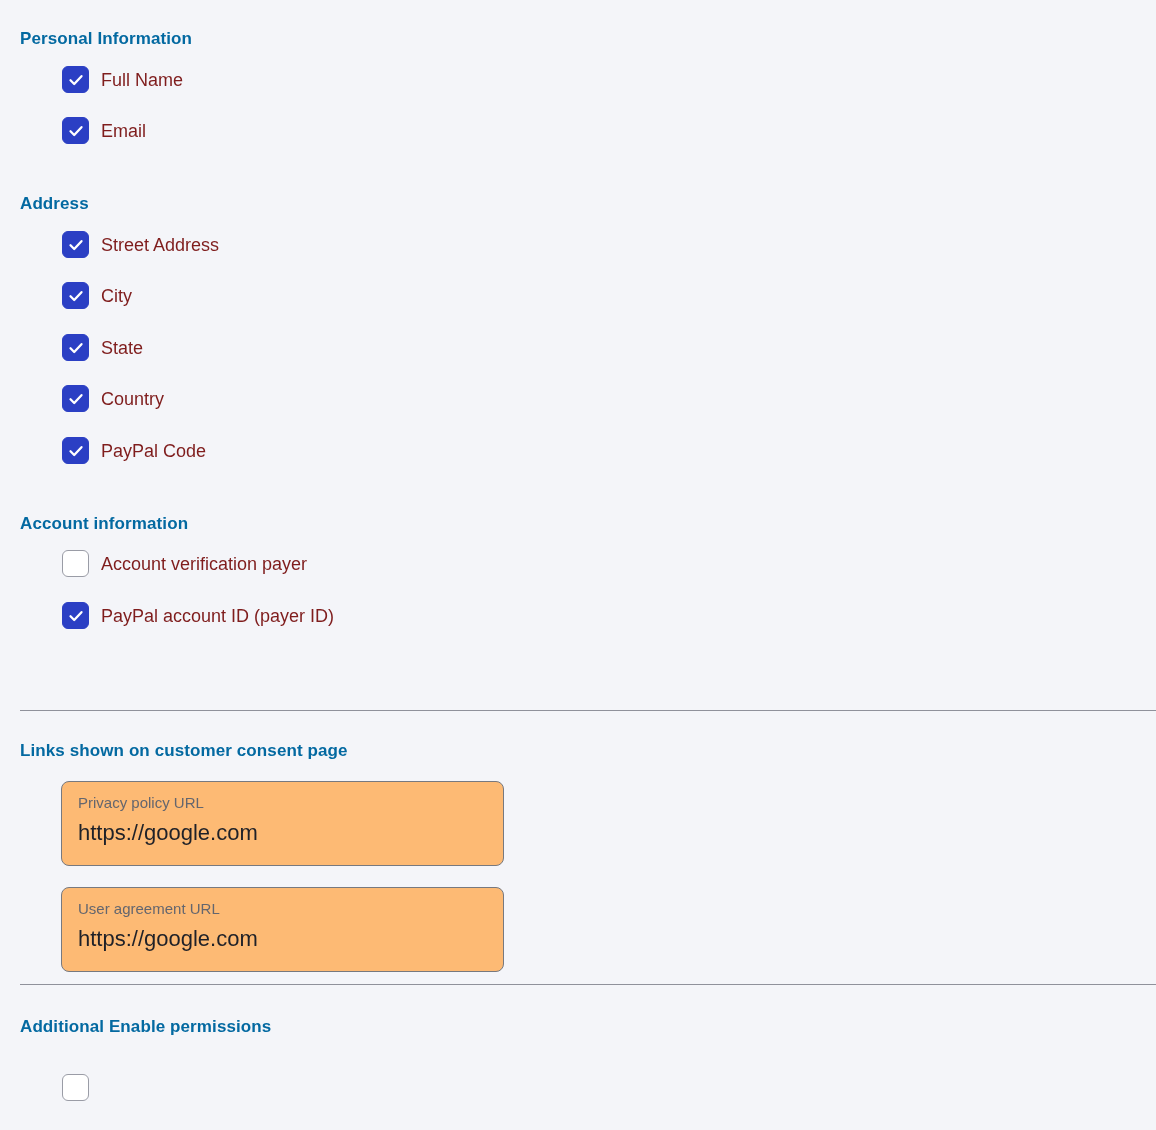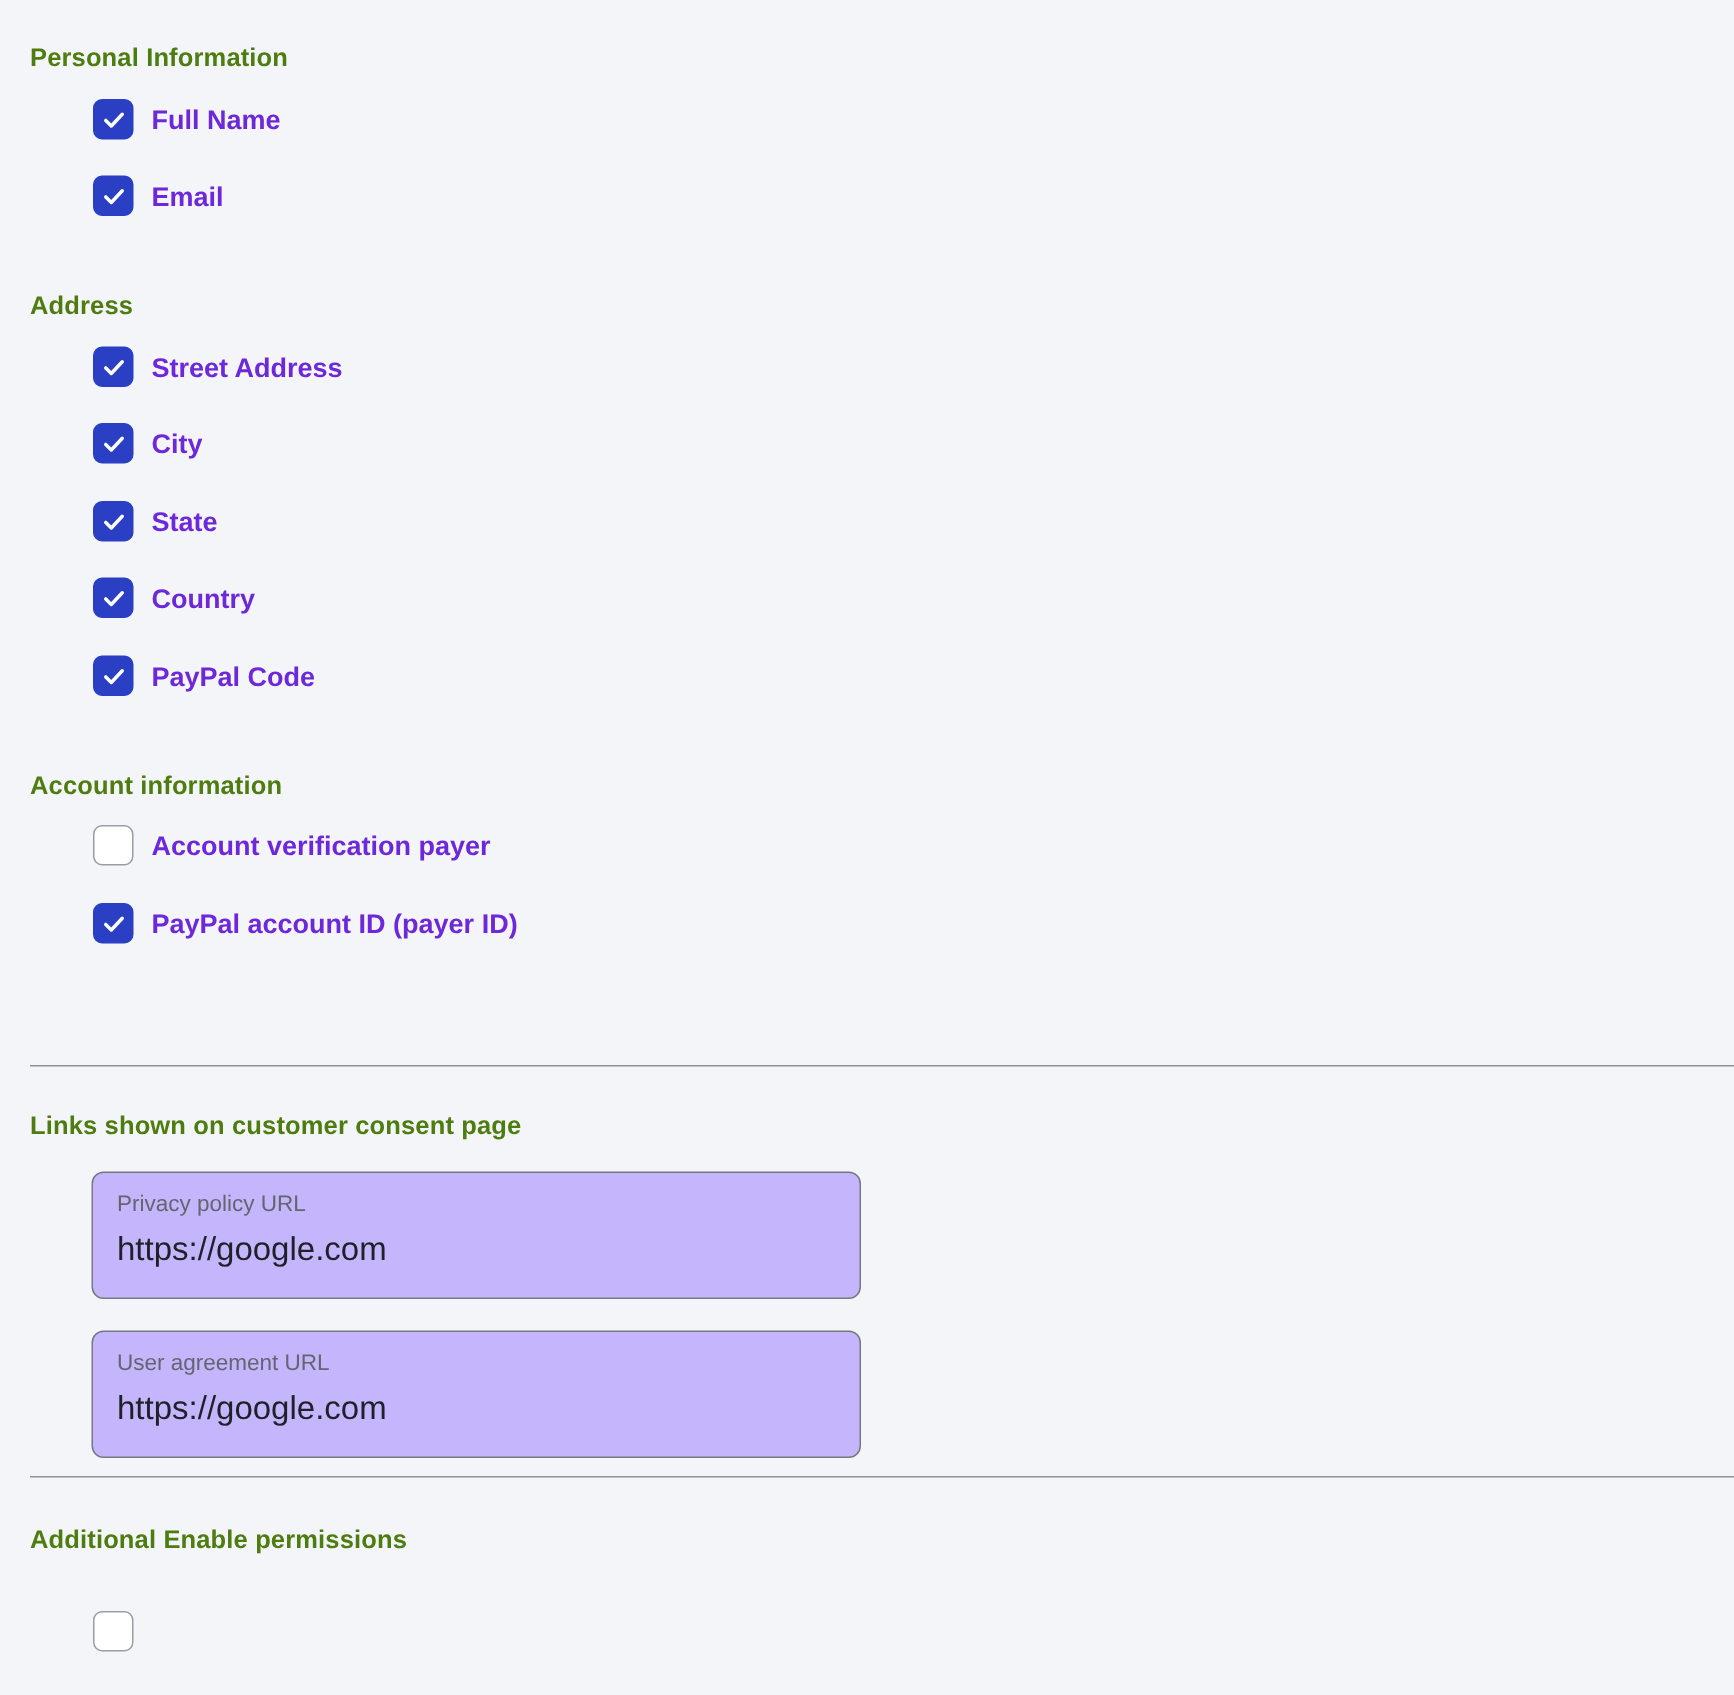--- a/index.html
+++ b/index.html
@@ -19,21 +19,21 @@
   .page {
     position: relative;
     width: 1156px;
     height: 1130px;
     box-sizing: border-box;
   }
 
   .section-heading {
     font-size: 17px;
     font-weight: bold;
-    color: #4d7c0f;
+    color: #0369a1;
     letter-spacing: 0.1px;
     line-height: 1;
     position: absolute;
     left: 20px;
     white-space: nowrap;
   }
 
   .cb-row {
     position: absolute;
     display: flex;
@@ -61,45 +61,45 @@
   .cb.checked svg {
     position: absolute;
     left: 50%;
     top: 50%;
     transform: translate(-50%, -50%);
     display: block;
   }
 
   .cb-label {
     font-size: 18px;
-    font-weight: bold;
-    color: #6d28d9;
+    font-weight: normal;
+    color: #7f1d1d;
     margin-left: 12px;
     line-height: 1;
     white-space: nowrap;
   }
   .cb-label.small {
     font-size: 16.5px;
   }
 
   .divider {
     position: absolute;
     left: 20px;
     right: 0px;
     height: 0;
     border-top: 1px solid #8f919b;
   }
 
   .field {
     position: absolute;
     left: 61px;
-    width: 513px;
+    width: 443px;
     height: 85px;
     box-sizing: border-box;
-    background: #c4b5fd;
+    background: #fdba74;
     border: 1px solid #77797f;
     border-radius: 8px;
   }
   .field-label {
     position: absolute;
     left: 16px;
     top: 13px;
     font-size: 15px;
     color: #64666e;
     line-height: 1;

